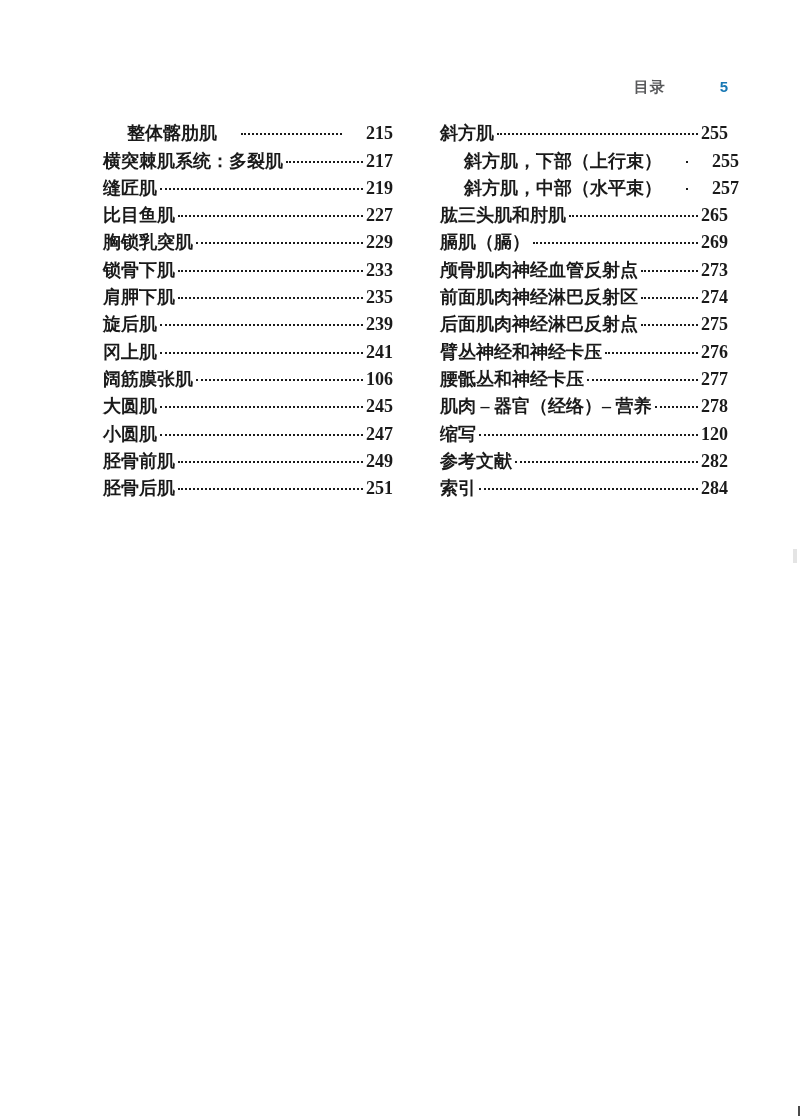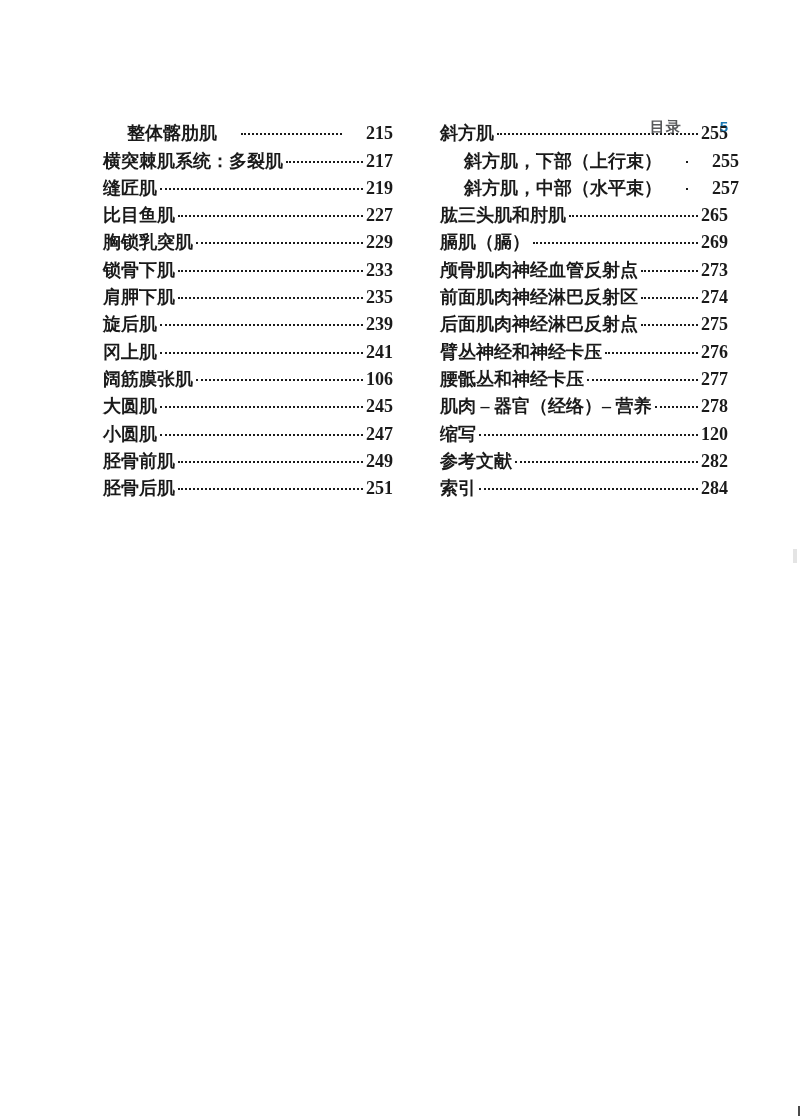--- a/index.html
+++ b/index.html
@@ -16,25 +16,24 @@
     width: 800px;
     height: 1119px;
     background: #ffffff;
   }
   .header {
     position: absolute;
     top: 78px;
     right: 72px;
     display: flex;
     align-items: baseline;
-    gap: 38px;
+    gap: 54px;
     font-family: "Liberation Sans", "DejaVu Sans", sans-serif;
     font-weight: bold;
     font-size: 15px;
-    margin-top: 40px;
   }
   .h-title { color: #58595b; letter-spacing: 1px; }
   .h-page  { color: #1878b4; }
 
   .col {
     position: absolute;
     top: 118px;
   }
   .col-left  { left: 103px; width: 290px; }
   .col-right { left: 440px; width: 288px; }

